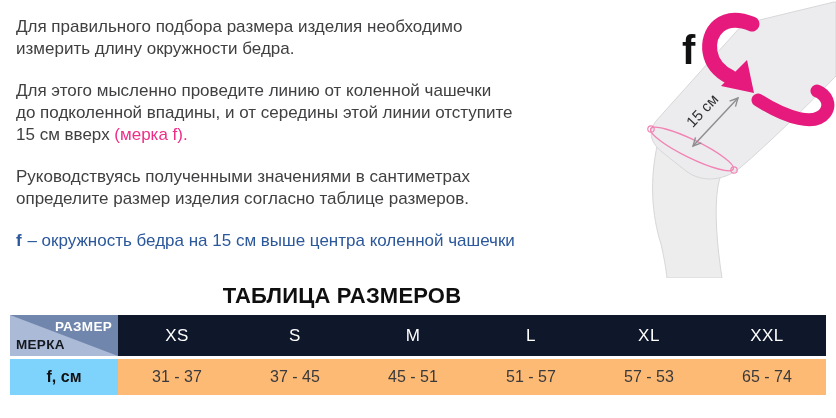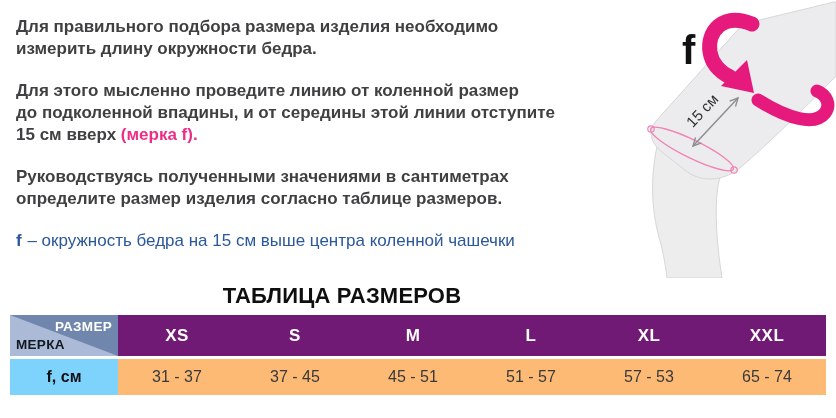--- a/index.html
+++ b/index.html
@@ -8,21 +8,21 @@
     background:#ffffff;
     font-family:"Liberation Sans",sans-serif;
     -webkit-font-smoothing:antialiased;
   }
   
   .intro{
     position:absolute;left:16px;top:16px;width:586px;
     color:#404042;font-size:17px;line-height:22px;
   }
   .para{margin:0 0 20px 0;}
-  .ln{display:block;white-space:nowrap;font-weight:bold;}
+  .ln{display:block;white-space:nowrap;}
   .accent{color:#ee2d87;}
   .note{margin:14px 0 0 0;color:#2b579b;white-space:nowrap;}
   .note b{font-weight:bold;margin-right:1px;}
   
   .figure{position:absolute;left:604px;top:0;width:232px;height:278px;}
   .figure svg{display:block;}
   
   .table-title{
     position:absolute;left:0;top:283px;width:684px;margin:0;
     text-align:center;font-size:22px;font-weight:bold;color:#0f0f10;
@@ -32,22 +32,22 @@
   .thead{display:flex;height:41px;border-radius:10px;}
   .corner{width:108px;flex:none;position:relative;background:#abbad7;overflow:hidden;}
   .corner .tri{
     position:absolute;left:0;top:0;right:0;bottom:0;
     background:#7086ad;
     clip-path:polygon(0 0,100% 0,100% 100%);
   }
   .c-top{position:absolute;top:4px;right:6px;color:#ffffff;font-weight:bold;font-size:13.5px;letter-spacing:.3px;}
   .c-bot{position:absolute;bottom:4px;left:6px;color:#14181f;font-weight:bold;font-size:13.5px;letter-spacing:.3px;text-align:center;}
   .hcell{
-    flex:1;background:#701a75;color:#ffffff;
-    font-weight:bold;font-size:17px;letter-spacing:.5px;
+    flex:1;background:#0f172a;color:#ffffff;
+    font-weight:normal;font-size:17px;letter-spacing:.5px;
     display:flex;align-items:center;justify-content:center;
   }
   .trow{display:flex;height:36px;margin-top:3px;}
   .rlabel{
     width:108px;flex:none;background:#7dd3fc;color:#101114;
     font-weight:bold;font-size:16px;
     display:flex;align-items:center;justify-content:center;
   }
   .vcell{
     flex:1;background:#fdba74;color:#3a3a3c;font-size:16px;
@@ -56,21 +56,21 @@
 </style>
 </head>
 <body>
 
 <div class="intro">
   <p class="para">
     <span class="ln">Для правильного подбора размера изделия необходимо</span>
     <span class="ln">измерить длину окружности бедра.</span>
   </p>
   <p class="para">
-    <span class="ln">Для этого мысленно проведите линию от коленной размер</span>
+    <span class="ln">Для этого мысленно проведите линию от коленной чашечки</span>
     <span class="ln">до подколенной впадины, и от середины этой линии отступите</span>
     <span class="ln"><span>15 см вверх </span><span class="accent">(мерка f).</span></span>
   </p>
   <p class="para">
     <span class="ln">Руководствуясь полученными значениями в сантиметрах</span>
     <span class="ln">определите размер изделия согласно таблице размеров.</span>
   </p>
   <p class="note"><b>f</b><span> – окружность бедра на 15 см выше центра коленной чашечки</span></p>
 </div>
 

